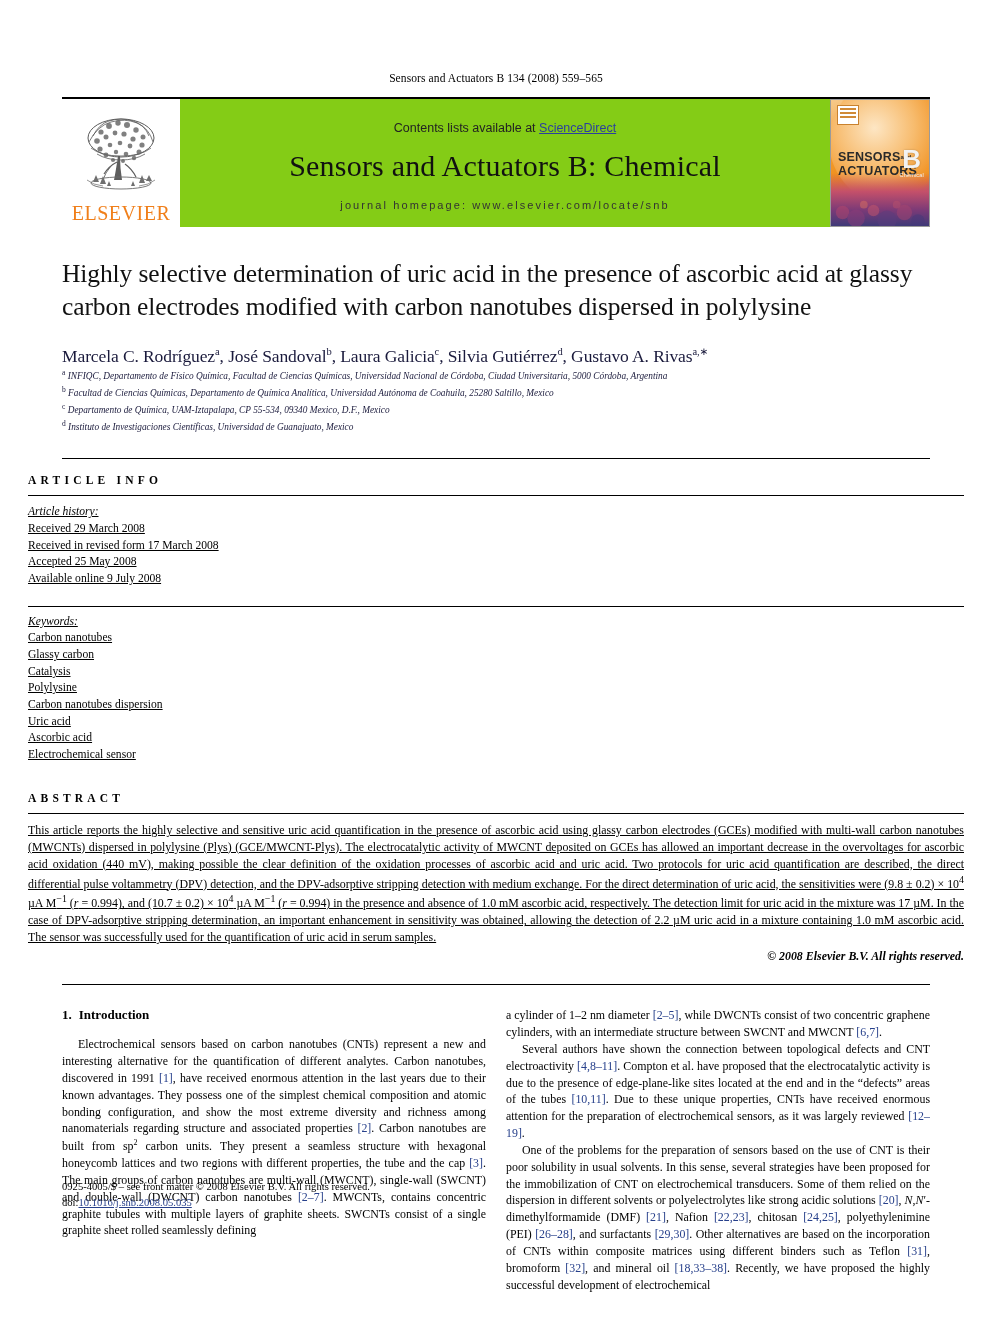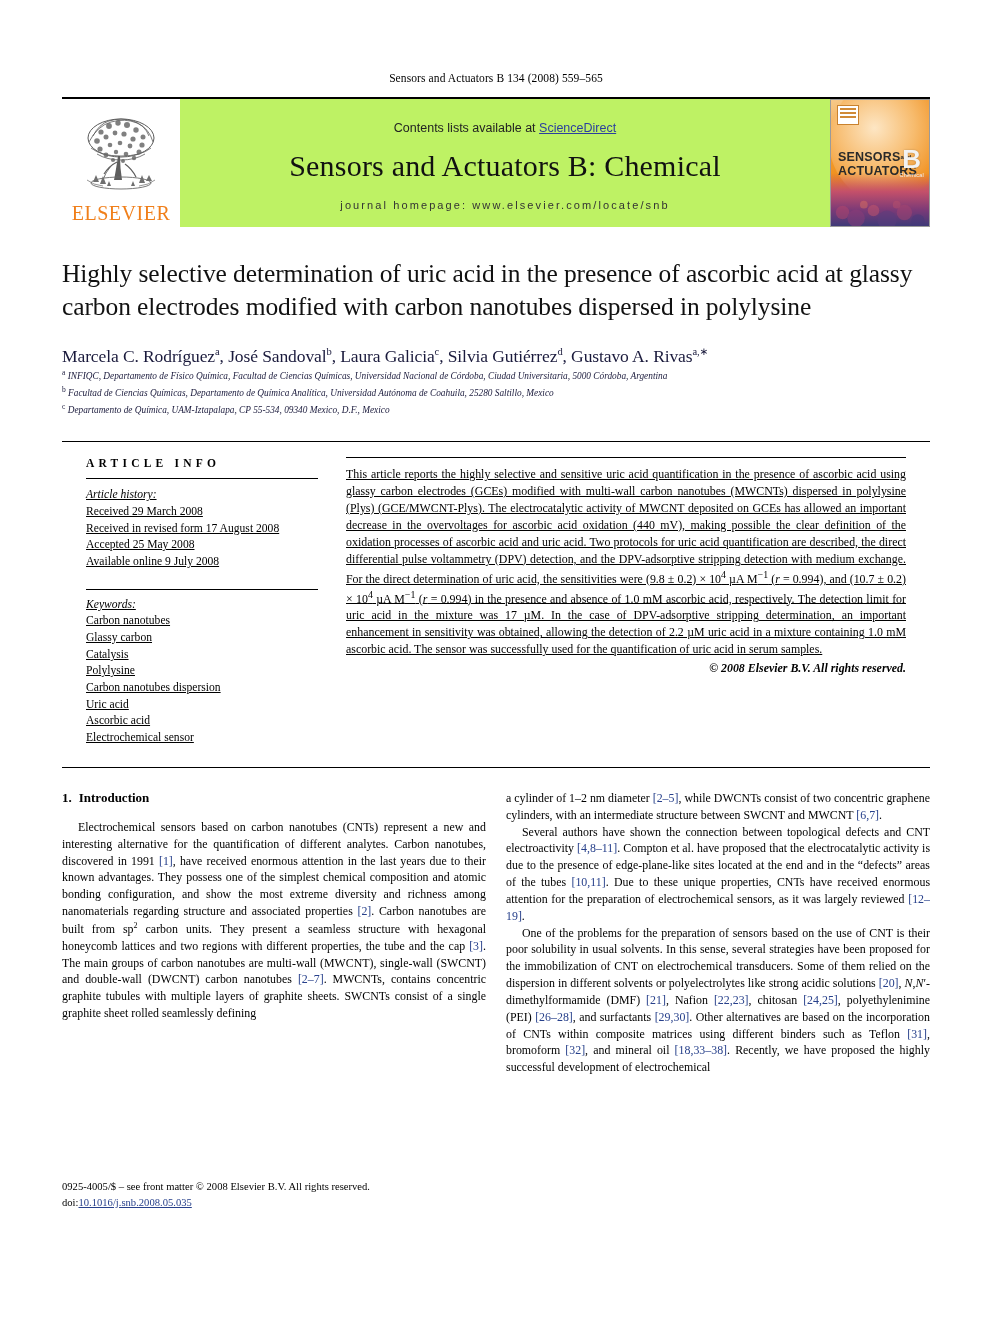--- a/index.html
+++ b/index.html
@@ -55,21 +55,21 @@
     font-family: "Liberation Serif", serif;
     color: #F07F1A;
     font-size: 20px;
     letter-spacing: .5px;
     font-weight: normal;
     line-height: 1;
     margin-top: 1px;
   }
   .masthead-center {
     flex: 1 1 auto;
-    background: #bef264;
+    background: #84cc16;
     display: flex;
     flex-direction: column;
     align-items: center;
     justify-content: center;
     padding: 16px 0 10px 0;
   }
   .contents-line {
     font-family: "Liberation Sans", sans-serif;
     font-size: 12.5px;
     color: #222;
@@ -168,24 +168,25 @@
   }
   .affiliations div { white-space: nowrap; }
   .affiliations sup { font-style: normal; font-size: 7.5px; }
 
   
   .info-sep {
     margin: 23px 62px 0 62px;
     border-top: 1px solid #000;
   }
   .two-col-head {
-    margin: 0 86px;
+    margin: 0 28px;
     display: flex;
     gap: 28px;
     padding-top: 15px;
+    flex-direction: column;
   }
   .col-info { flex: 0 0 232px; }
   .col-abs  { flex: 1 1 auto; }
   .sect-label {
     font-family: "Liberation Serif", serif;
     font-weight: bold;
     font-size: 11.5px;
     letter-spacing: 4.2px;
     margin-bottom: 9px;
   }
@@ -370,53 +371,55 @@
     </div>
   </div>
 
   <div class="title-block">
     <h1 class="article-title">Highly selective determination of uric acid in the presence of ascorbic acid at glassy carbon electrodes modified with carbon nanotubes dispersed in polylysine</h1>
     <div class="authors">Marcela C. Rodríguez<sup>a</sup>, José Sandoval<sup>b</sup>, Laura Galicia<sup>c</sup>, Silvia Gutiérrez<sup>d</sup>, Gustavo A. Rivas<sup>a,</sup><sup class="star">∗</sup></div>
     <div class="affiliations">
       <div><sup>a</sup> <span>INFIQC, Departamento de Físico Química, Facultad de Ciencias Químicas, Universidad Nacional de Córdoba, Ciudad Universitaria, 5000 Córdoba, Argentina</span></div>
       <div><sup>b</sup> <span>Facultad de Ciencias Químicas, Departamento de Química Analítica, Universidad Autónoma de Coahuila, 25280 Saltillo, Mexico</span></div>
       <div><sup>c</sup> <span>Departamento de Química, UAM-Iztapalapa, CP 55-534, 09340 Mexico, D.F., Mexico</span></div>
+      <div><sup>d</sup> <span>Instituto de Investigaciones Científicas, Universidad de Guanajuato, Mexico</span></div>
     </div>
   </div>
 
   <div class="info-sep"></div>
 
   <div class="two-col-head">
     <div class="col-info">
       <div class="sect-label">ARTICLE INFO</div>
       <div class="thin-rule"></div>
       <div class="info-group">
         <div class="ital">Article history:</div>
         <div>Received 29 March 2008</div>
-        <div>Received in revised form 17 August 2008</div>
+        <div>Received in revised form 17 March 2008</div>
         <div>Accepted 25 May 2008</div>
         <div>Available online 9 July 2008</div>
       </div>
       <div class="kw-block">
         <div class="kw-rule"></div>
         <div class="info-group">
           <div class="ital">Keywords:</div>
           <div>Carbon nanotubes</div>
           <div>Glassy carbon</div>
           <div>Catalysis</div>
           <div>Polylysine</div>
           <div>Carbon nanotubes dispersion</div>
           <div>Uric acid</div>
           <div>Ascorbic acid</div>
           <div>Electrochemical sensor</div>
         </div>
       </div>
     </div>
 
     <div class="col-abs">
+      <div class="sect-label">ABSTRACT</div>
       <div class="thin-rule"></div>
       <div class="abstract-text">This article reports the highly selective and sensitive uric acid quantification in the presence of ascorbic acid using glassy carbon electrodes (GCEs) modified with multi-wall carbon nanotubes (MWCNTs) dispersed in polylysine (Plys) (GCE/MWCNT-Plys). The electrocatalytic activity of MWCNT deposited on GCEs has allowed an important decrease in the overvoltages for ascorbic acid oxidation (440 mV), making possible the clear definition of the oxidation processes of ascorbic acid and uric acid. Two protocols for uric acid quantification are described, the direct differential pulse voltammetry (DPV) detection, and the DPV-adsorptive stripping detection with medium exchange. For the direct determination of uric acid, the sensitivities were (9.8 ± 0.2) × 10<sup>4</sup> µA M<sup>−1</sup> (<i>r</i> = 0.994), and (10.7 ± 0.2) × 10<sup>4</sup> µA M<sup>−1</sup> (<i>r</i> = 0.994) in the presence and absence of 1.0 mM ascorbic acid, respectively. The detection limit for uric acid in the mixture was 17 µM. In the case of DPV-adsorptive stripping determination, an important enhancement in sensitivity was obtained, allowing the detection of 2.2 µM uric acid in a mixture containing 1.0 mM ascorbic acid. The sensor was successfully used for the quantification of uric acid in serum samples.</div>
       <div class="copyright-line">© 2008 Elsevier B.V. All rights reserved.</div>
     </div>
   </div>
 
   <div class="body-sep"></div>
 
   <div class="body-cols">
     <div class="bcol">

